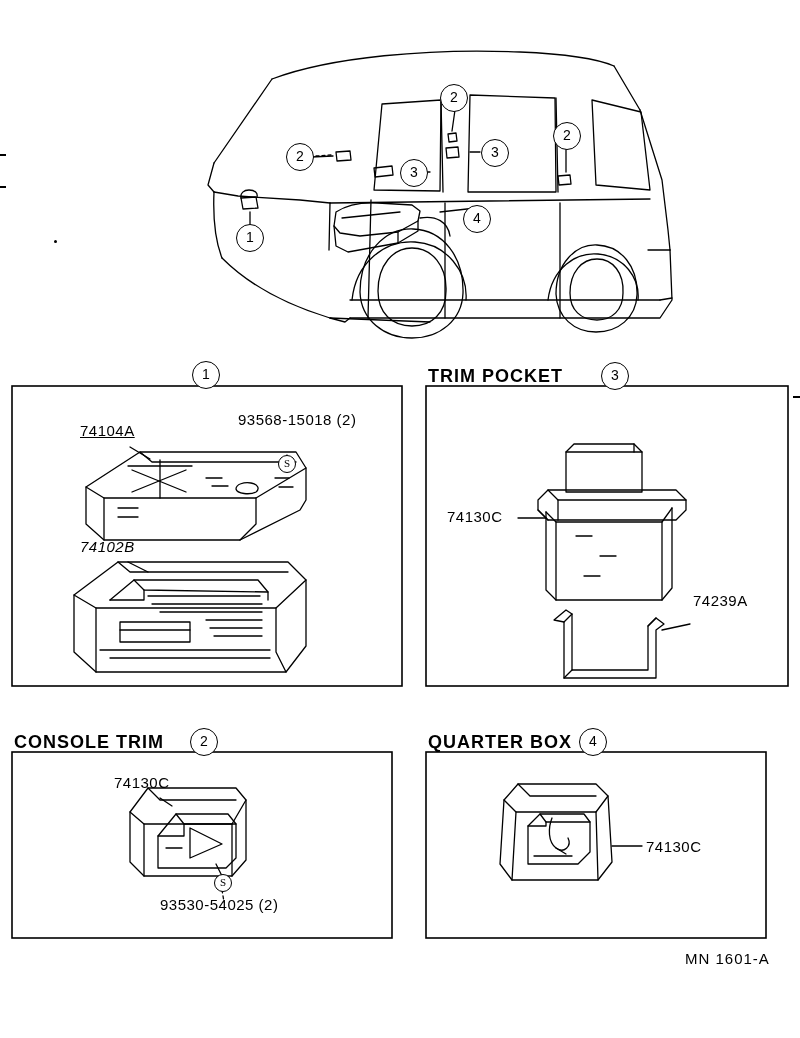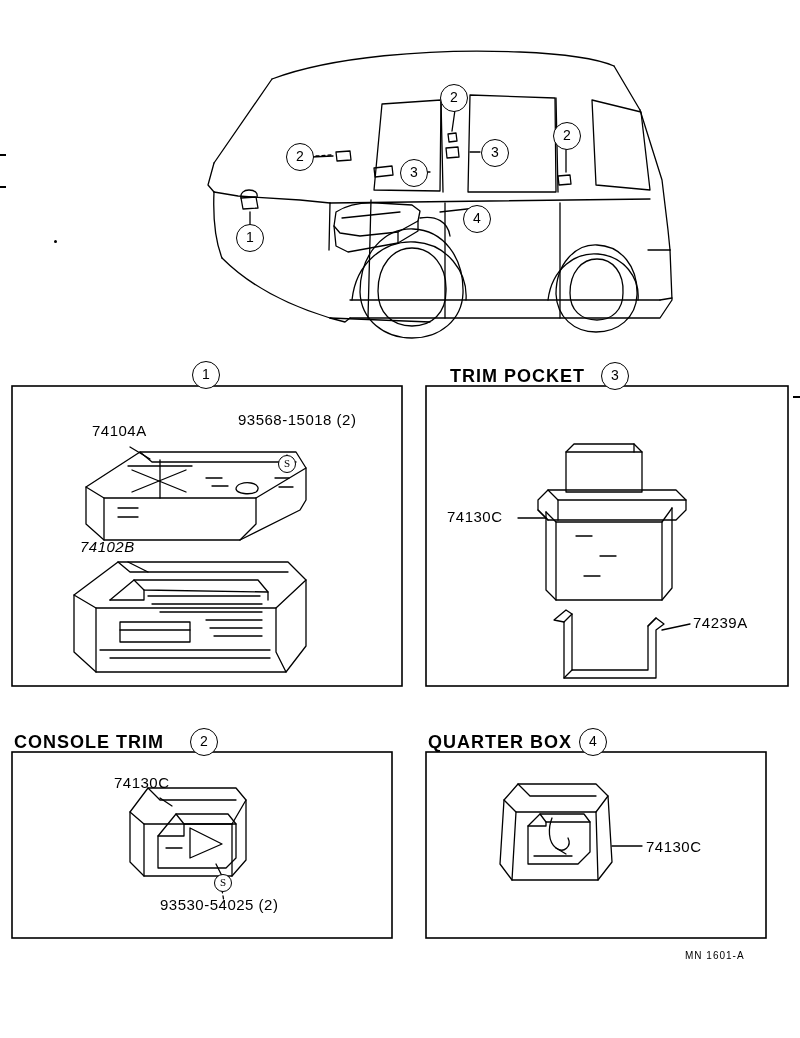--- a/index.html
+++ b/index.html
@@ -36,21 +36,21 @@
   }
   .partno {
     font-size: 15px;
   }
   .boxtitle {
     font-size: 18px;
     font-weight: bold;
     letter-spacing: 1px;
   }
   .footer {
-    font-size: 10px;
+    font-size: 15px;
     letter-spacing: 1px;
   }
   .callout {
     position: absolute;
     width: 26px;
     height: 26px;
     border: 1.6px solid #000;
     border-radius: 50%;
     background: #fff;
     font-size: 14px;
@@ -299,33 +299,33 @@
   <div class="callout" style="left:481px;top:139px;">
     <span>3</span>
   </div>
   <div class="callout" style="left:463px;top:205px;">
     <span>4</span>
   </div>
 
   <div class="callout" style="left:192px;top:361px;">
     <span>1</span>
   </div>
-  <div class="lbl partno" style="left:92px;top:422px;">74104A</div>
+  <div class="lbl partno" style="left:80px;top:422px;text-decoration:underline;">74104A</div>
   <div class="lbl partno" style="left:80px;top:538px;font-style:italic;">74102B</div>
   <div class="lbl partno" style="left:238px;top:411px;">93568-15018 (2)</div>
   <div class="screwmark" style="left:278px;top:455px;">
     <span>S</span>
   </div>
 
-  <div class="lbl boxtitle" style="left:428px;top:366px;margin-left:22px;">TRIM POCKET</div>
+  <div class="lbl boxtitle" style="left:428px;top:366px;">TRIM POCKET</div>
   <div class="callout" style="left:601px;top:362px;">
     <span>3</span>
   </div>
   <div class="lbl partno" style="left:447px;top:508px;">74130C</div>
-  <div class="lbl partno" style="left:693px;top:614px;">74239A</div>
+  <div class="lbl partno" style="left:693px;top:592px;">74239A</div>
 
   <div class="lbl boxtitle" style="left:14px;top:732px;">CONSOLE TRIM</div>
   <div class="callout" style="left:190px;top:728px;">
     <span>2</span>
   </div>
   <div class="lbl partno" style="left:114px;top:774px;">74130C</div>
   <div class="screwmark" style="left:214px;top:874px;">
     <span>S</span>
   </div>
   <div class="lbl partno" style="left:160px;top:896px;">93530-54025 (2)</div>

